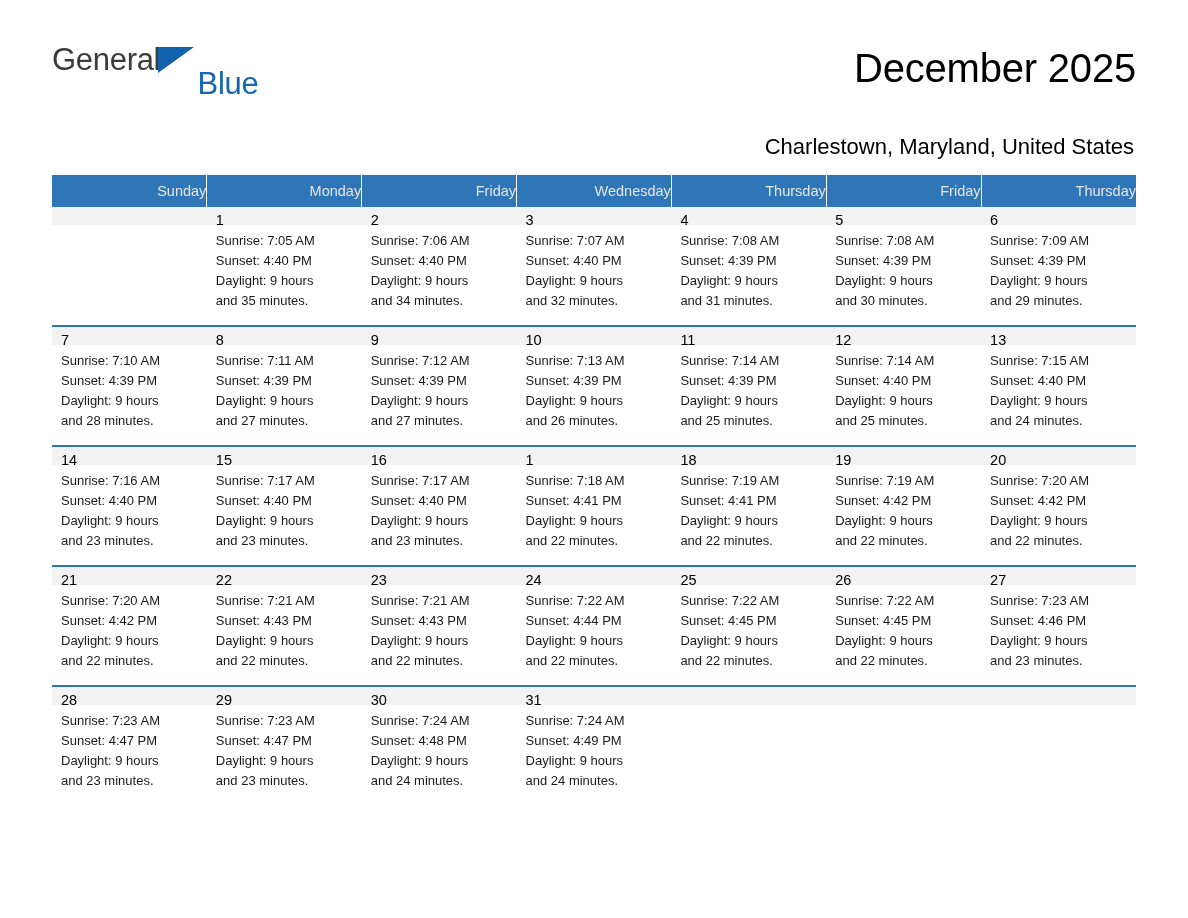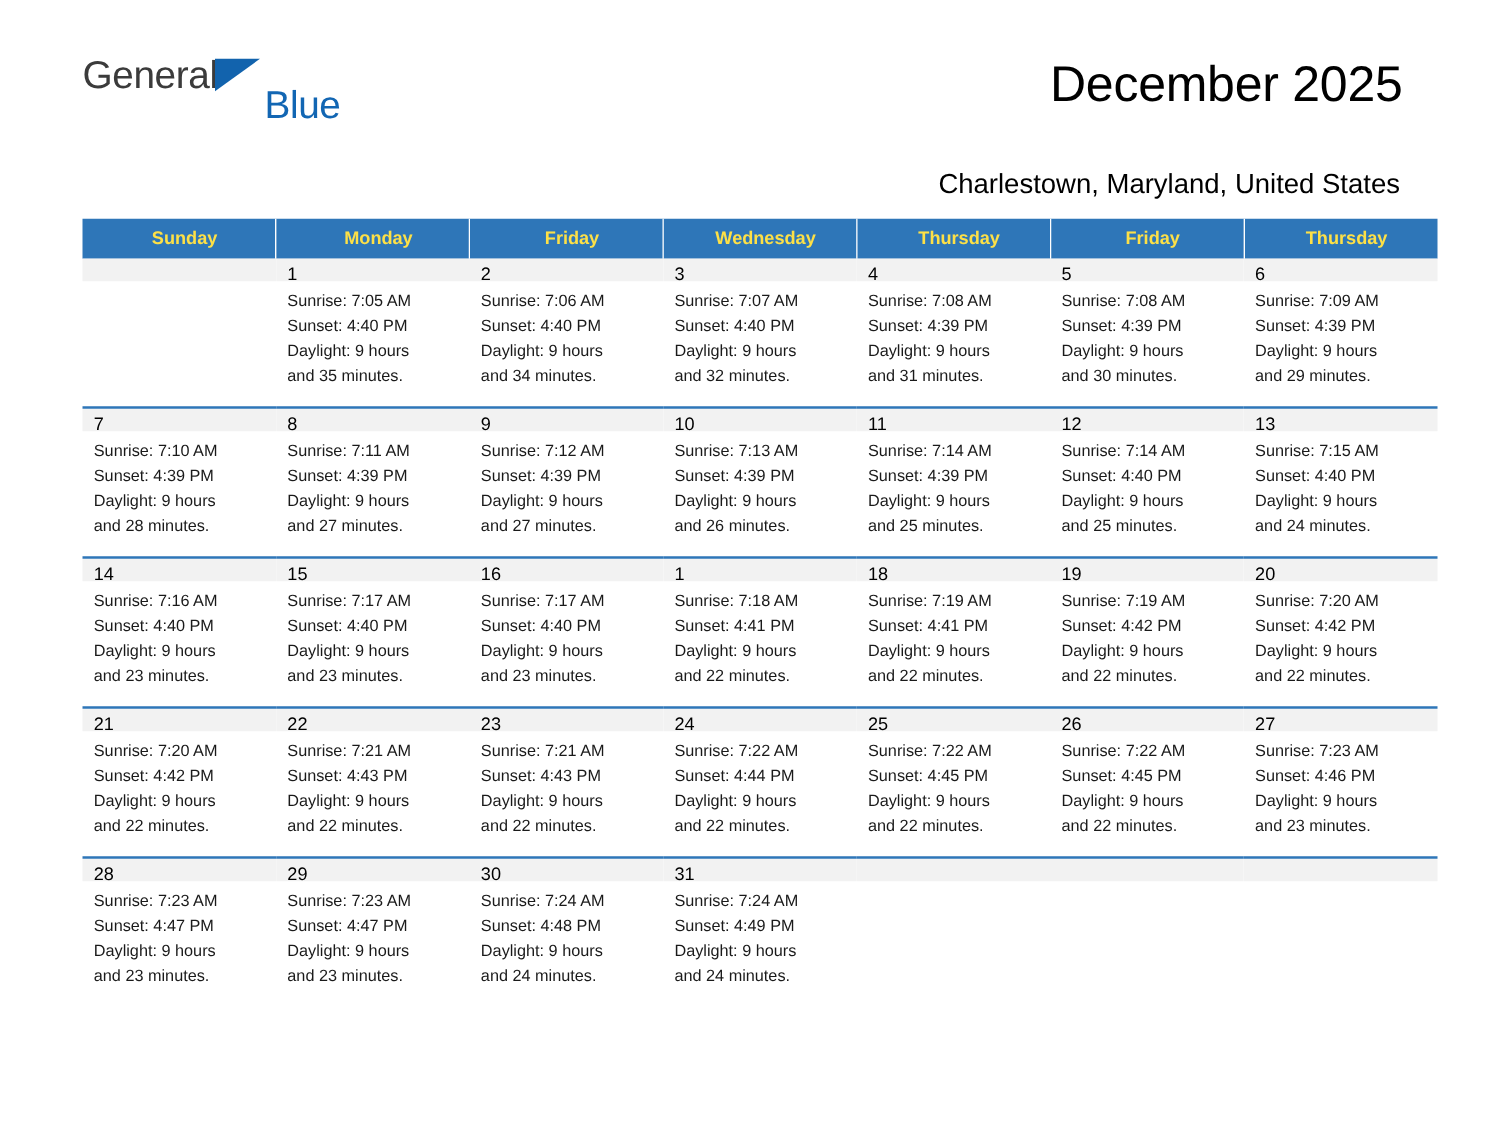--- a/index.html
+++ b/index.html
@@ -11,21 +11,21 @@
     width: 1188px;
     height: 918px;
     font-family: "Liberation Sans", sans-serif;
     color: #000;
     position: relative;
   }
   .page {
     width: 1188px;
     height: 918px;
     box-sizing: border-box;
-    padding: 0 66px;
+    padding: 0 52px;
     position: relative;
   }
   
   .header {
     display: flex;
     align-items: flex-start;
     justify-content: space-between;
     padding-top: 44px;
     height: 78px;
   }
@@ -78,24 +78,24 @@
   }
   
   table.cal {
     width: 1084px;
     border-collapse: collapse;
     margin-top: 15px;
     table-layout: fixed;
   }
   table.cal th {
     background: #2e76b8;
-    color: #fde047;
-    font-weight: bold;
+    color: #e5e5e5;
+    font-weight: normal;
     font-size: 14.5px;
-    text-align: center;
+    text-align: right;
     padding: 8px 0 8px 9px;
     height: 16px;
     border-right: 1px solid #ffffff;
   }
   table.cal th:last-child { border-right: none; }
 
   td.day {
     vertical-align: top;
     width: 154.8px;
     height: 118px;

